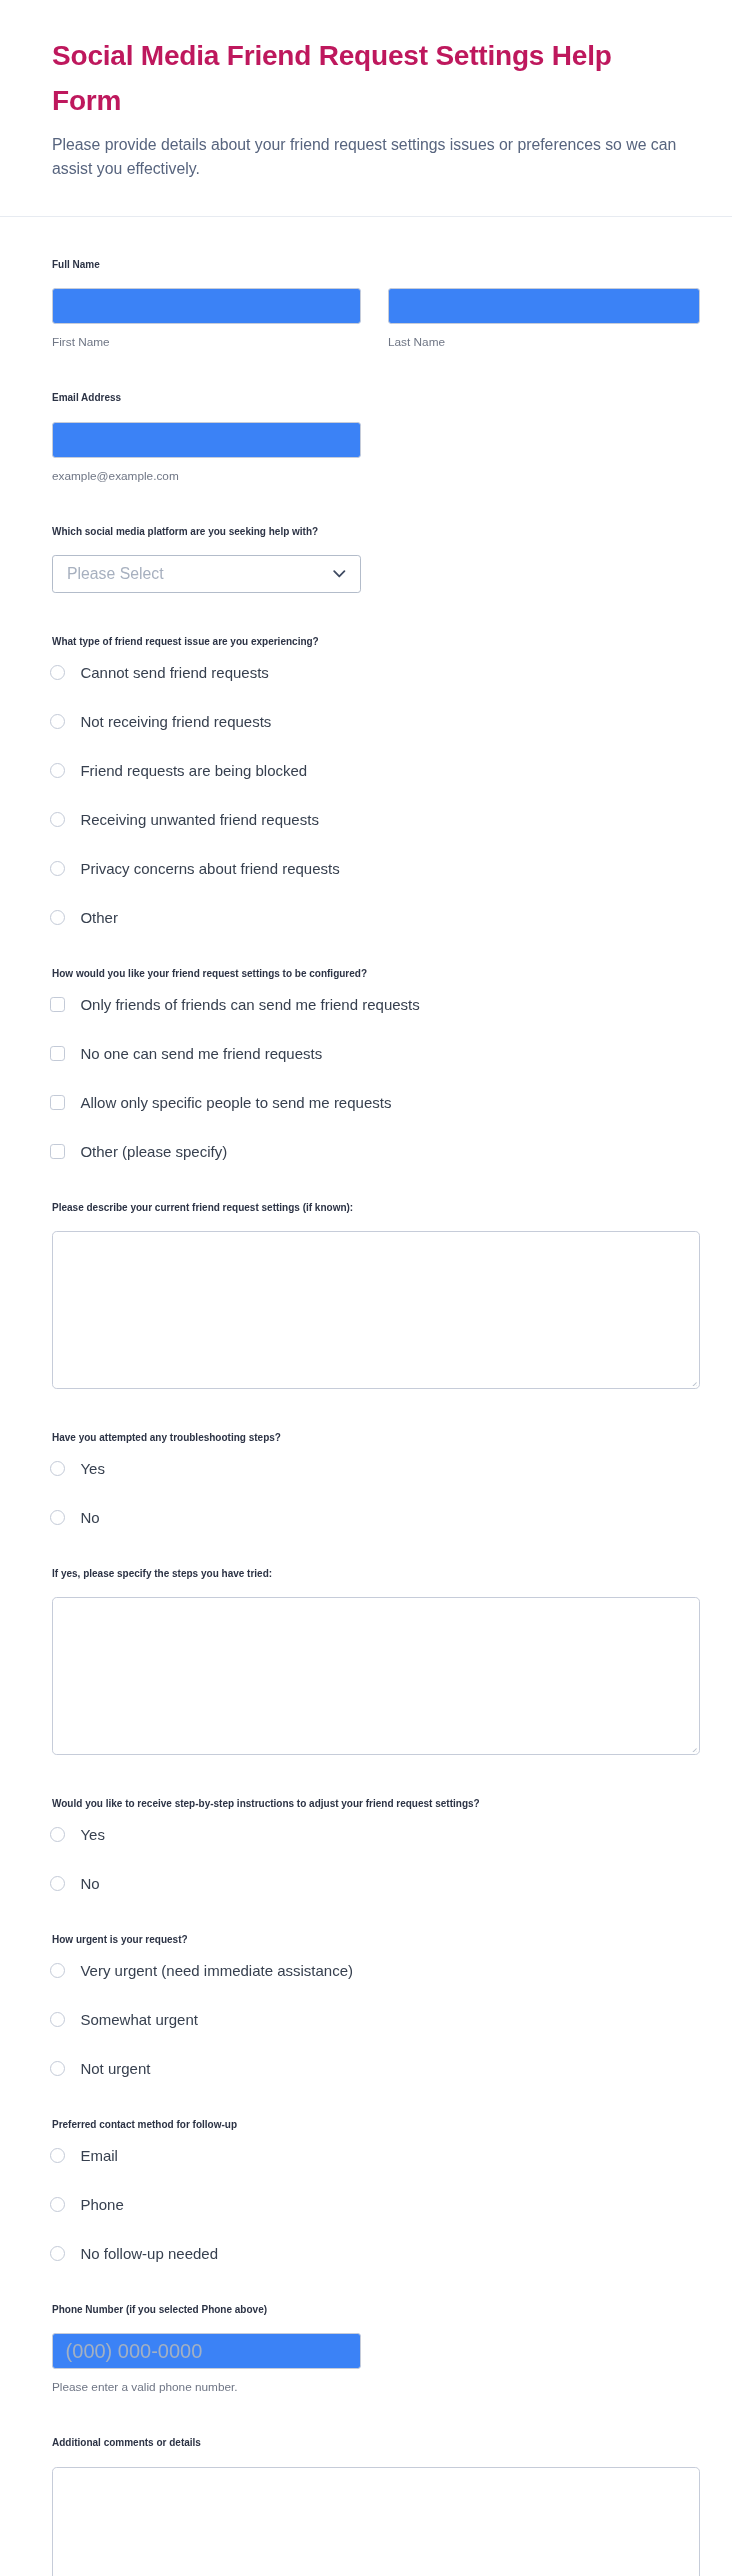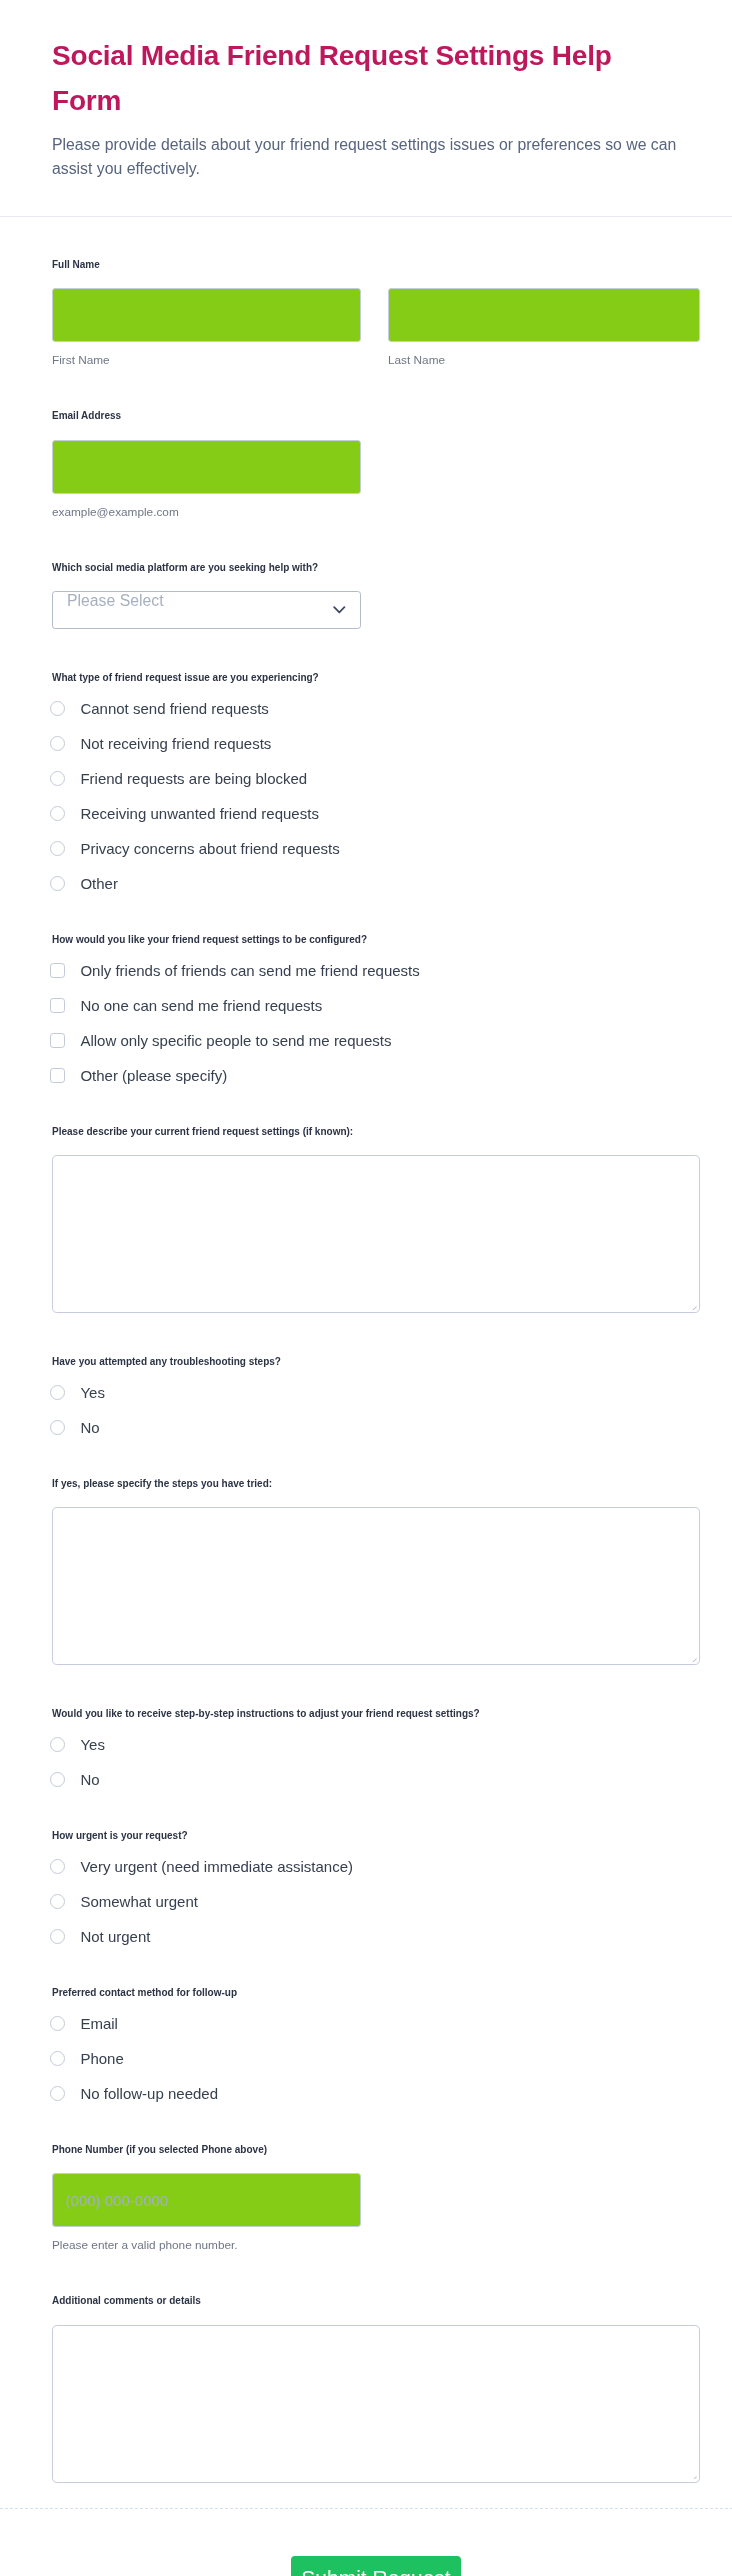--- a/index.html
+++ b/index.html
@@ -26,46 +26,46 @@
   
   .main { padding:38px 33px 0 52px; }
   .q { margin-bottom:39px; }
   .q-label {
     font-size:10px; line-height:20.5px; font-weight:600; color:#2c3345;
     margin:0 0 12.6px 0; max-width:648px;
   }
 
   
   .text-input {
-    box-sizing:border-box; height:54px; width:309px;
-    border:0.8px solid #c6ccd9; border-radius:3.2px; background:#84cc16;
-    font-family:inherit; font-size:15px; color:#2c3345; padding:0 12.6px;
+    box-sizing:border-box; height:36px; width:309px;
+    border:0.8px solid #c6ccd9; border-radius:3.2px; background:#3b82f6;
+    font-family:inherit; font-size:20px; color:#2c3345; padding:0 12.6px;
     outline:none; display:block;
   }
   .text-input::placeholder { color:#a3b0c2; opacity:1; }
   .name-row { display:flex; gap:27px; }
   .name-row .col2 { width:312px; }
   .name-row .col2 .text-input { width:312px; }
   .sub-label { font-size:11.8px; line-height:14px; color:#6f7685; margin-top:11px; }
   .sub-row { display:flex; gap:27px; }
   .sub-row .c1 { width:309px; }
 
   
   .select {
     box-sizing:border-box; width:309px; height:38px;
     border:0.8px solid #b3bcca; border-radius:3.2px; background:#fff;
-    display:flex; padding:0 14px; cursor:pointer;
+    display:flex; align-items:center; padding:0 14px; cursor:pointer;
   }
   .select-value { font-size:15.8px; color:#a7b0bf; }
   .select .chev { margin-left:auto; display:flex; align-items:center; }
 
   
   .options { margin-left:-2.4px; }
   .opt-row { display:flex; align-items:center; }
-  .opt-row + .opt-row { margin-top:20px; }
+  .opt-row + .opt-row { margin-top:34px; }
   .ctl {
     box-sizing:border-box; width:15px; height:15px; flex:0 0 15px;
     border:0.8px solid #c3cad7; background:#fff; display:inline-block;
   }
   .ctl.radio { border-radius:50%; }
   .ctl.checkbox { border-radius:3.2px; }
   .opt-label { margin-left:15.8px; font-size:15px; line-height:15px; color:#37404f; }
 
   
   .ta-wrap { position:relative; width:648px; }

